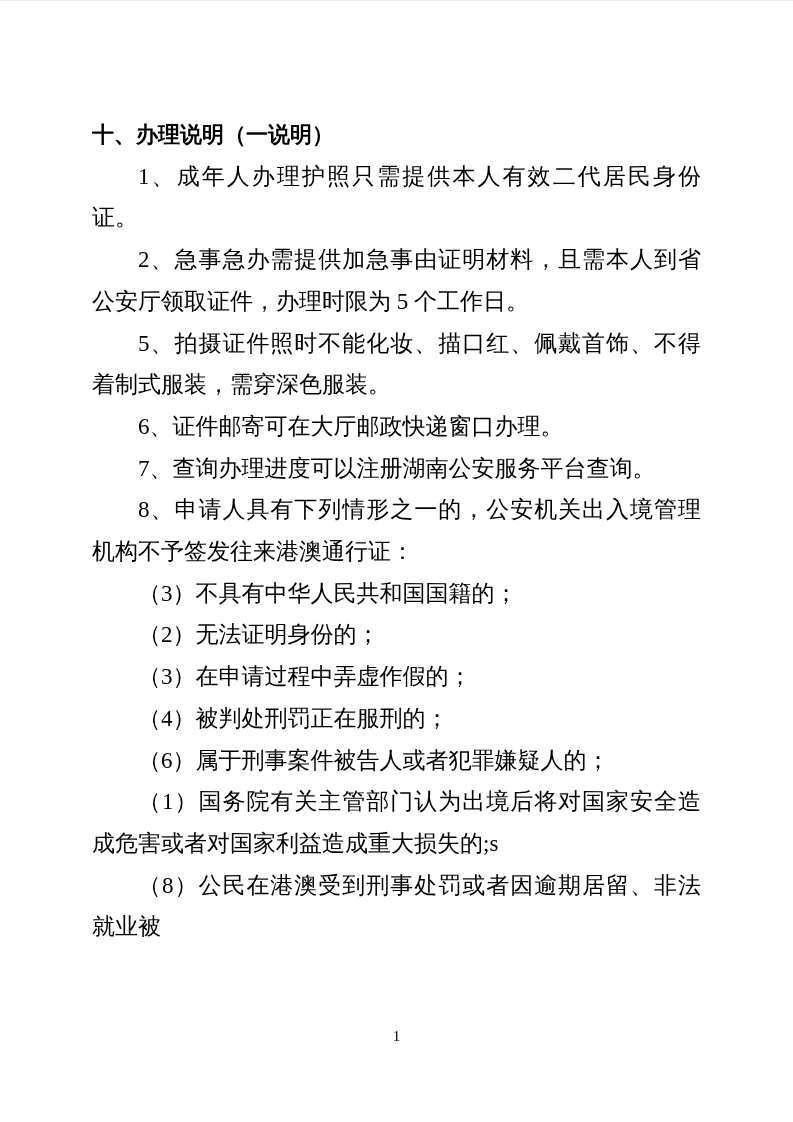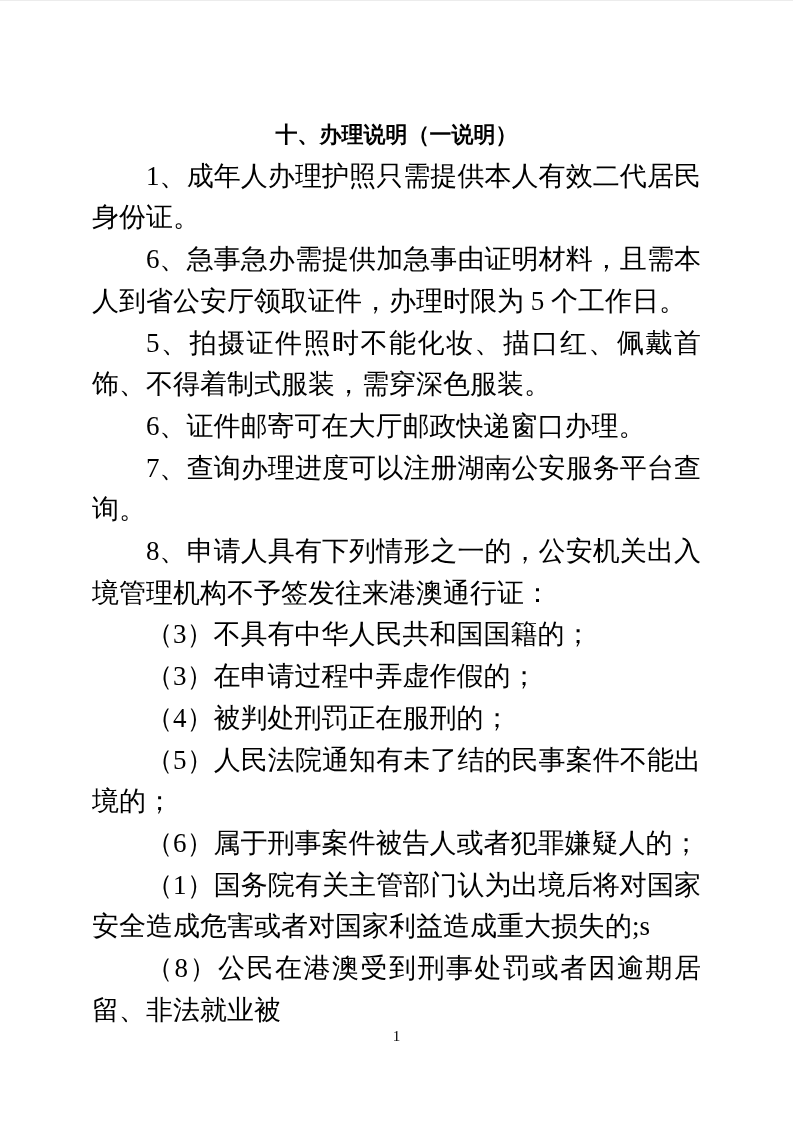--- a/index.html
+++ b/index.html
@@ -20,25 +20,24 @@
     border-top: 1px solid #ececec;
     overflow: hidden;
   }
   .doc-title {
     margin: 0;
     font-size: 22px;
     line-height: 41.7px;
     font-weight: bold;
     text-indent: 0;
     white-space: nowrap;
-    text-align: center;
   }
   .para {
     margin: 0;
-    font-size: 27px;
+    font-size: 23px;
     line-height: 41.7px;
     text-align: justify;
     text-indent: 2em;
     word-break: break-all;
   }
   .page-number {
     position: absolute;
     top: 1026px;
     left: 92px;
     width: 609px;
@@ -49,27 +48,27 @@
     color: #000000;
   }
 </style>
 </head>
 <body>
 
 <div class="page">
   <h1 class="doc-title">十、办理说明（一说明）</h1>
 
   <p class="para">1、成年人办理护照只需提供本人有效二代居民身份证。</p>
-  <p class="para">6、急事急办需提供加急事由证明材料，且需本人到省公安厅领取证件，办理时限为 5 个工作日。</p>
+  <p class="para">2、急事急办需提供加急事由证明材料，且需本人到省公安厅领取证件，办理时限为 5 个工作日。</p>
   <p class="para">5、拍摄证件照时不能化妆、描口红、佩戴首饰、不得着制式服装，需穿深色服装。</p>
   <p class="para">6、证件邮寄可在大厅邮政快递窗口办理。</p>
   <p class="para">7、查询办理进度可以注册湖南公安服务平台查询。</p>
   <p class="para">8、申请人具有下列情形之一的，公安机关出入境管理机构不予签发往来港澳通行证：</p>
   <p class="para">（3）不具有中华人民共和国国籍的；</p>
+  <p class="para">（2）无法证明身份的；</p>
   <p class="para">（3）在申请过程中弄虚作假的；</p>
   <p class="para">（4）被判处刑罚正在服刑的；</p>
-  <p class="para">（5）人民法院通知有未了结的民事案件不能出境的；</p>
   <p class="para">（6）属于刑事案件被告人或者犯罪嫌疑人的；</p>
   <p class="para">（1）国务院有关主管部门认为出境后将对国家安全造成危害或者对国家利益造成重大损失的;s</p>
   <p class="para">（8）公民在港澳受到刑事处罚或者因逾期居留、非法就业被</p>
 
   <div class="page-number">1</div>
 </div>
 
 </body></html>

